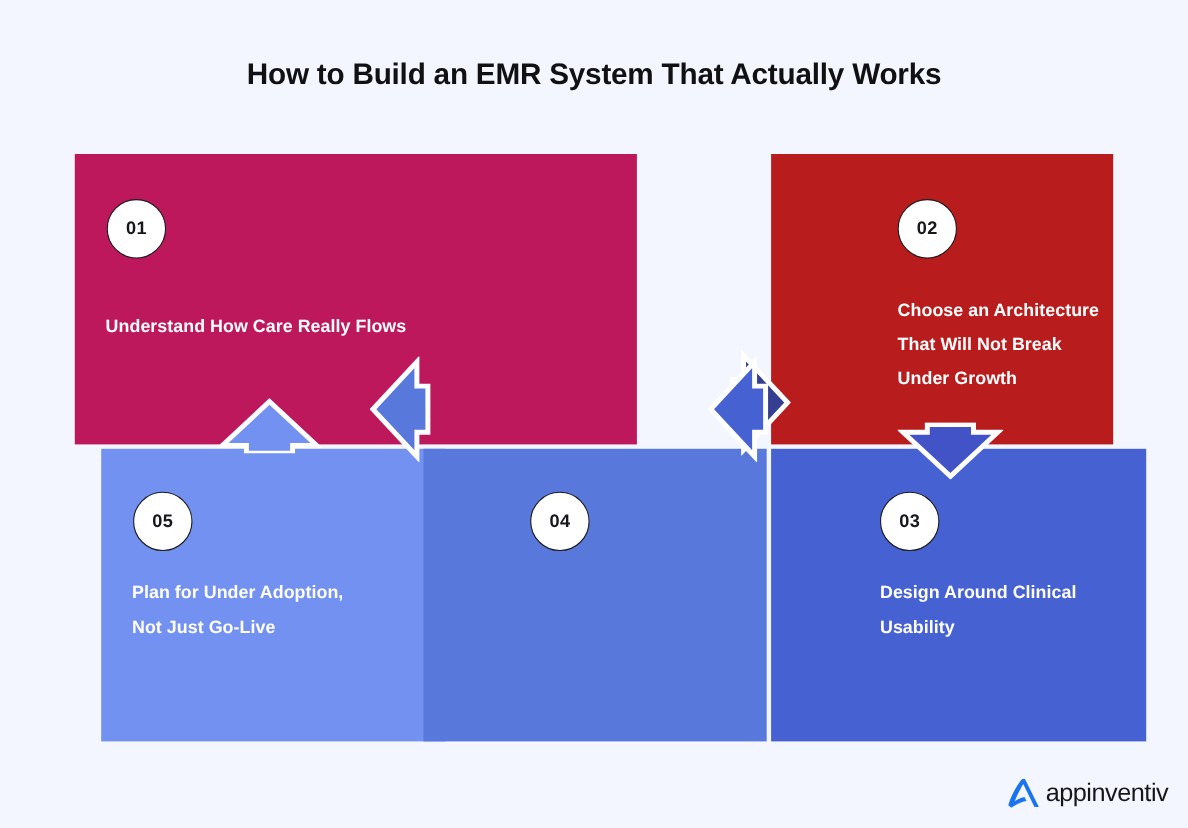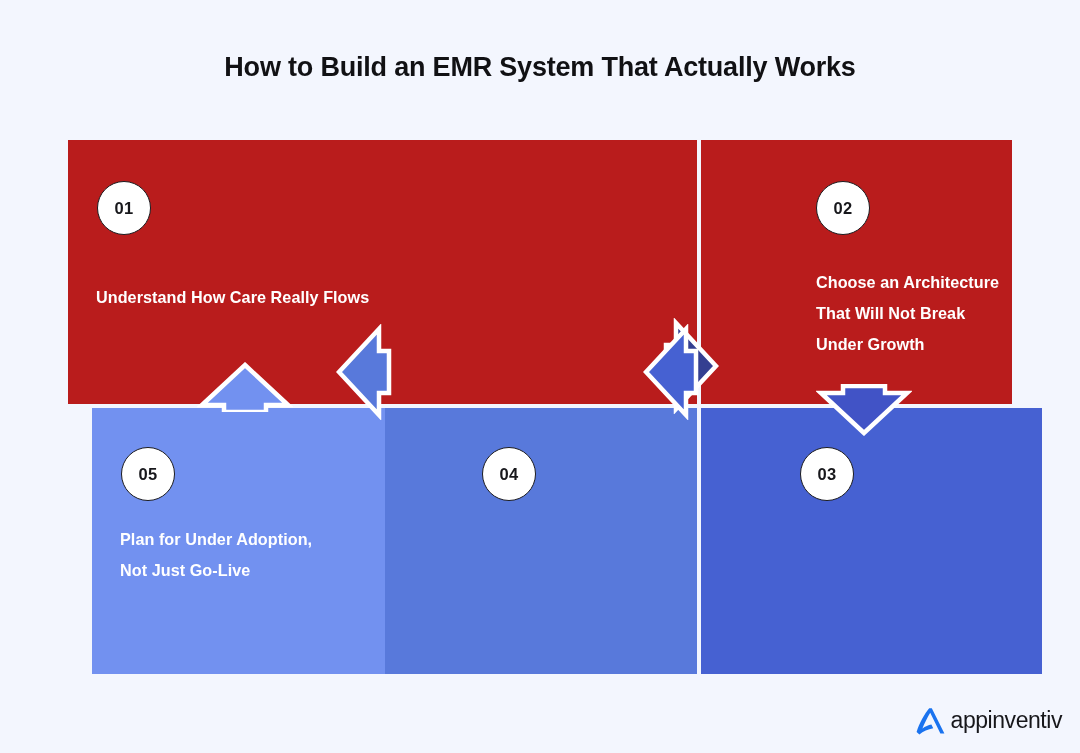--- a/index.html
+++ b/index.html
@@ -64,21 +64,21 @@
     font-size: 16.2px;
     font-weight: bold;
     color: #ffffff;
     line-height: 31px;
     letter-spacing: 0.05px;
     z-index: 5;
     white-space: pre-line;
   }
 
   
-  #panel-01 { left: 0px;   top: 0px;   width: 629px; height: 264px; background: #b91c1c; }
+  #panel-01 { left: 0px;   top: 0px;   width: 511px; height: 264px; background: #be185d; }
   #panel-02 { left: 633px; top: 0px;   width: 311px; height: 264px; background: #b91c1c; }
   #panel-05 { left: 0px;   top: 268px; width: 313px; height: 266px; background: #7291f0; margin-left: 24px; }
   #panel-04 { left: 317px; top: 268px; width: 312px; height: 266px; background: #5879db; }
   #panel-03 { left: 633px; top: 268px; width: 341px; height: 266px; background: #4661d2; }
 
   #badge-01 { left: 29px;  top: 41px;  }
   #badge-02 { left: 115px; top: 41px;  }
   #badge-05 { left: 29px;  top: 39px;  }
   #badge-04 { left: 97px;  top: 39px; text-align: right;  }
   #badge-03 { left: 99px;  top: 39px;  }
@@ -139,20 +139,22 @@
     <div class="ptext" id="text-05">Plan for Under Adoption,
 Not Just Go-Live</div>
   </div>
 
   <div class="panel" id="panel-04">
     <div class="badge" id="badge-04">04</div>
   </div>
 
   <div class="panel" id="panel-03">
     <div class="badge" id="badge-03">03</div>
+    <div class="ptext" id="text-03">Design Around Clinical
+Usability</div>
   </div>
 
   <svg class="arrow" id="arrow-up" width="96" height="50" viewBox="0 0 96 50">
     <path d="M48 3 L91 43 L69 43 L69 50 L27 50 L27 43 L5 43 Z" fill="#7291f0" stroke="#ffffff" stroke-width="4.5" stroke-linejoin="miter"></path>
   </svg>
 
   <svg class="arrow" id="arrow-right" width="56" height="96" viewBox="0 0 56 96">
     <path d="M53 48 L13 91 L13 69 L3 69 L3 27 L13 27 L13 5 Z" fill="#343f91" stroke="#ffffff" stroke-width="4.5" stroke-linejoin="miter"></path>
   </svg>
 

